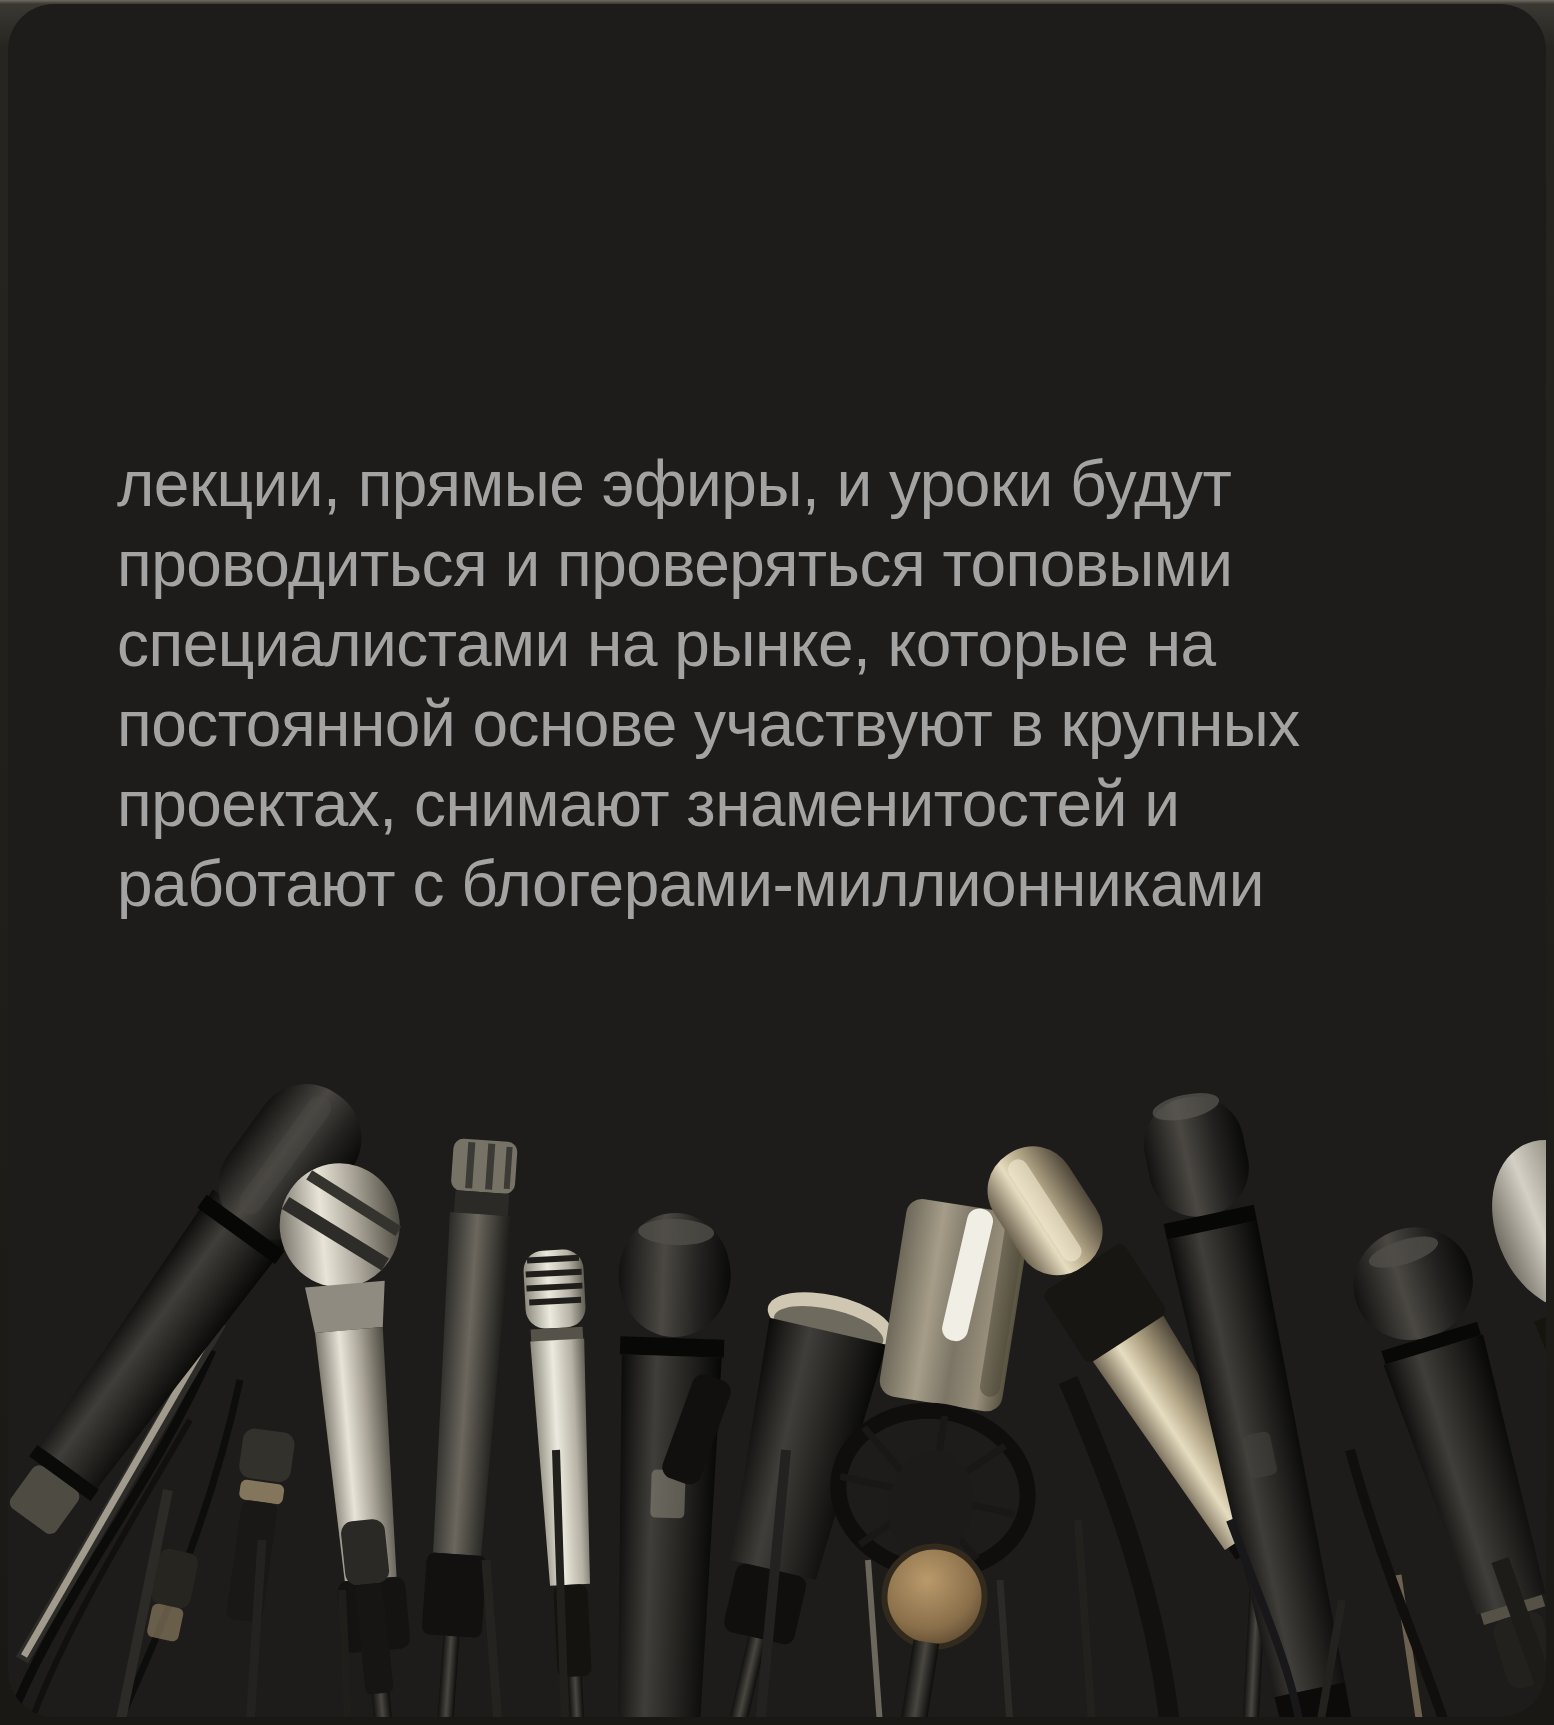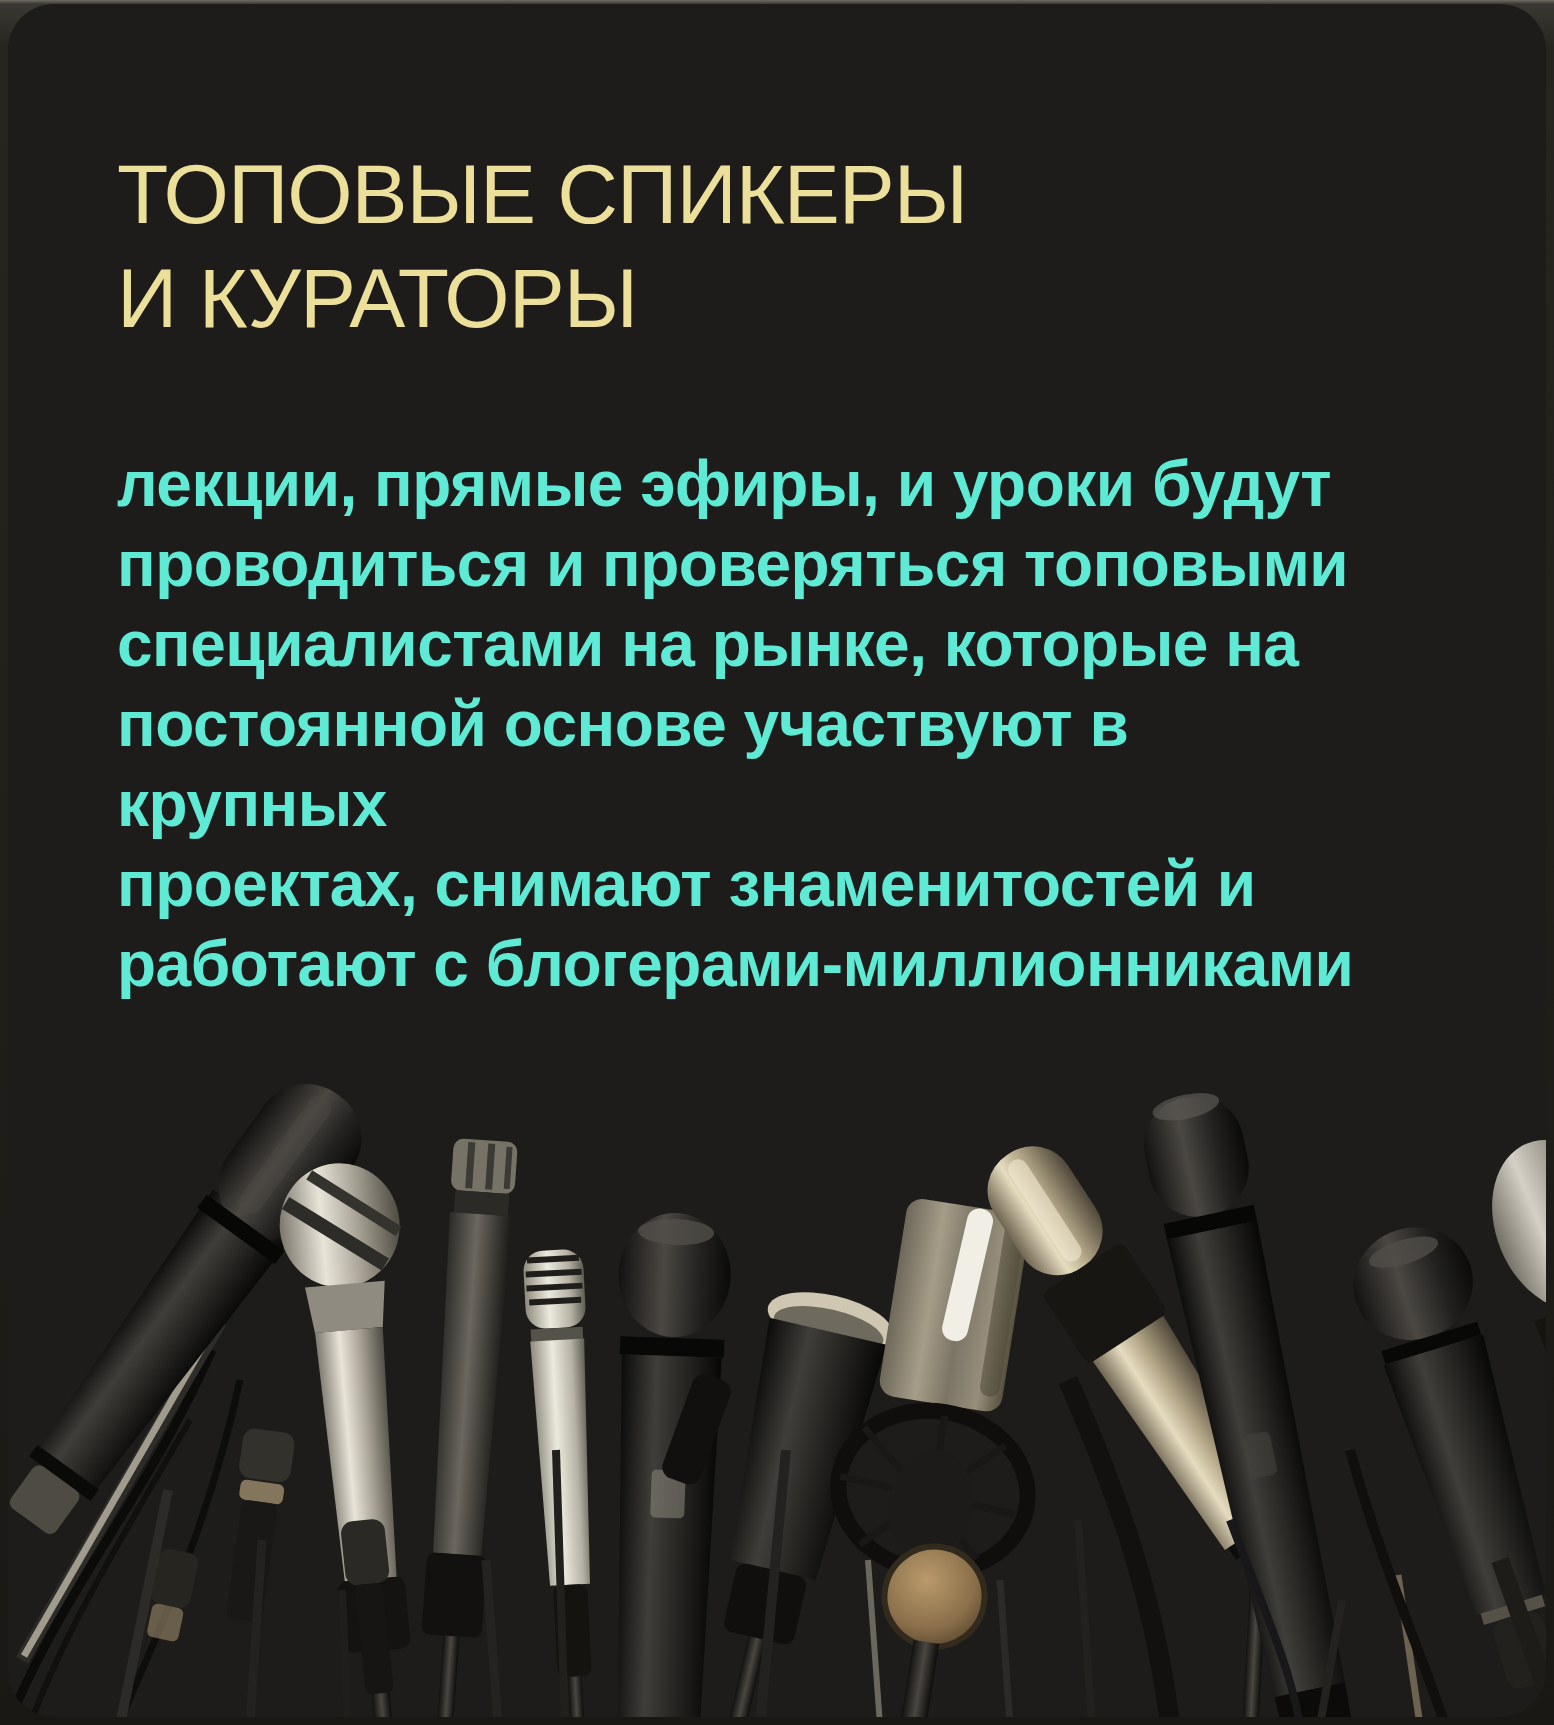--- a/index.html
+++ b/index.html
@@ -12,33 +12,31 @@
     position:absolute;left:8px;top:4px;right:8px;bottom:8px;
     background:#1d1c1a;border-radius:46px;overflow:hidden;
   }
   .title{
     position:absolute;left:109px;top:138px;
     font-size:84px;line-height:104px;letter-spacing:-1px;font-weight:400;
     color:#ecdf99;white-space:pre-line;
   }
   .body-text{
     position:absolute;left:109px;top:440px;width:1260px;
-    font-size:64px;line-height:80px;letter-spacing:-0.5px;font-weight:700;
-    color:#5eead4;white-space:pre-line;
+    font-size:64px;line-height:80px;letter-spacing:-0.5px;font-weight:400;
+    color:#a3a3a3;white-space:pre-line;
   }
   .mics{position:absolute;left:0;right:0;bottom:0;height:697px;display:block;}
 </style>
 </head>
 <body>
 
 <div class="stage">
   <div class="card">
 
-    <div class="title">ТОПОВЫЕ СПИКЕРЫ
-И КУРАТОРЫ</div>
 
     <div class="body-text">лекции, прямые эфиры, и уроки будут
 проводиться и проверяться топовыми
 специалистами на рынке, которые на
 постоянной основе участвуют в крупных
 проектах, снимают знаменитостей и
 работают с блогерами-миллионниками</div>
 
     <svg class="mics" viewBox="8 1020 1538 697" width="1538" height="697" preserveAspectRatio="none" aria-hidden="true">
       <defs>

